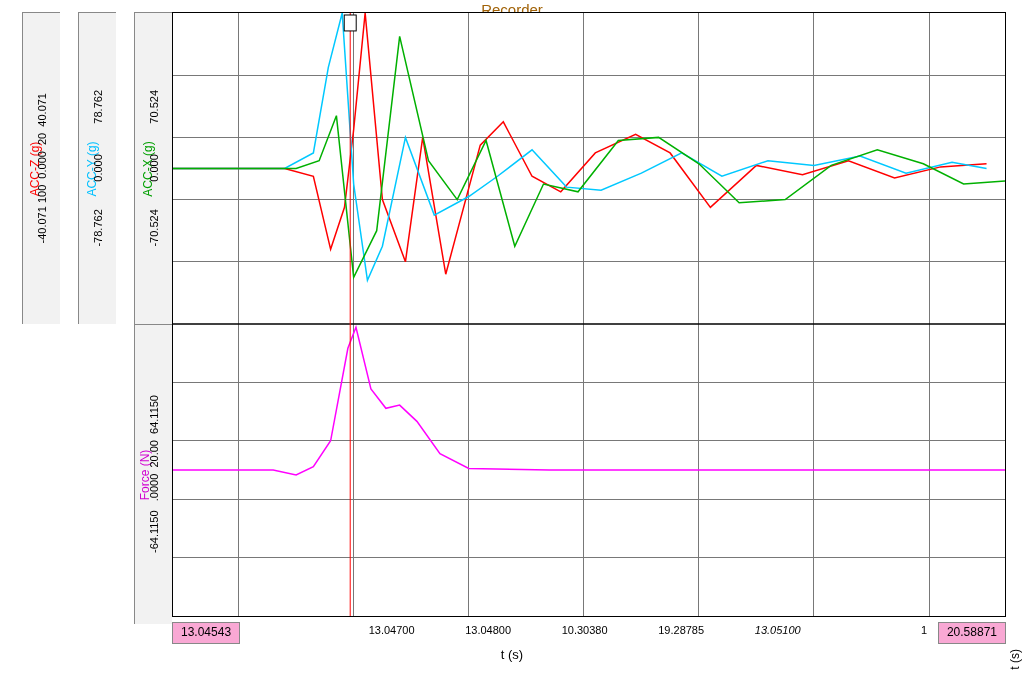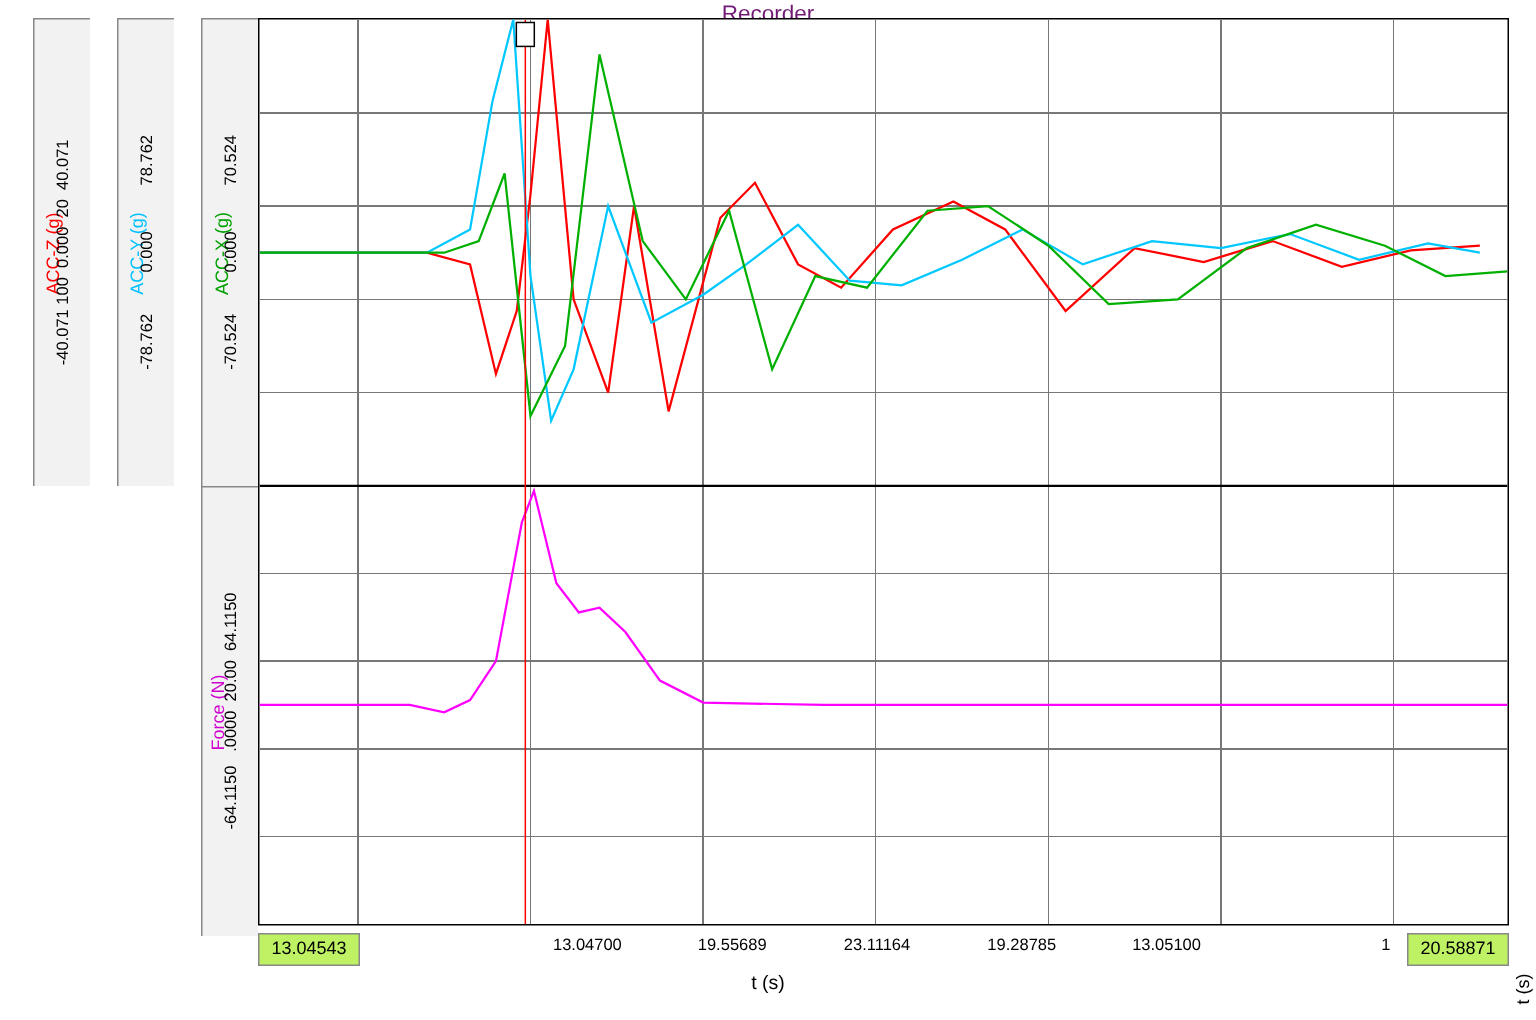--- a/index.html
+++ b/index.html
@@ -13,21 +13,21 @@
     position: relative;
     overflow: hidden;
   }
   .viewport { position: absolute; inset: 0; }
 
   .title {
     position: absolute;
     top: 1px;
     left: 0; right: 0;
     text-align: center;
-    color: #701a75;
+    color: #a16207;
     font-size: 15px;
   }
 
   .yaxis-group {
     position: absolute;
     top: 12px;
     bottom: 44px;
     left: 0;
     width: 170px;
   }
@@ -102,21 +102,21 @@
     position: relative;
     height: 100%;
   }
   .xaxis .tx {
     position:absolute;
     transform: translateX(-50%);
     top: 2px;
     font-size: 11px;
   }
   .xaxis .startbox, .xaxis .endbox {
-    background:#bef264;
+    background:#f9a8d4;
     border:1px solid #888;
     padding: 2px 8px;
     font-size: 12px;
   }
   .xlabel {
     position:absolute;
     bottom: 18px;
     left: 0; right:0;
     text-align:center;
     font-size: 13px;
@@ -185,24 +185,24 @@
           <line x1="177.6431535270115" y1="0" x2="177.6431535270115" y2="605" class="cursor-line"></line>
           <rect x="171.6431535270115" y="2" width="12" height="16" class="cursor-handle"></rect>
         </g>
     </svg>
   </div>
 
   <div class="xaxis">
     <div class="startbox">13.04543</div>
     <div class="tickbar" id="xtickbar">
         <span class="tx" style="left: 21.7151%;">13.04700</span>
-        <span class="tx" style="left: 35.5463%;">19.55689</span>
-        <span class="tx" style="left: 49.3776%;">23.11164</span>
+        <span class="tx" style="left: 35.5463%;">13.04800</span>
+        <span class="tx" style="left: 49.3776%;">10.30380</span>
         <span class="tx" style="left: 63.2089%;">19.28785</span>
-        <span class="tx" style="left: 77.0401%;">13.05100</span>
+        <span class="tx" style="left: 77.0401%; font-style: italic;">13.05100</span>
         <span class="tx" style="left: 98%;">1</span>
       </div>
     <div class="endbox">20.58871</div>
   </div>
 
   <div class="xlabel">t (s)</div>
   <div class="right-edge-label">t (s)</div>
 </div>
 
 </body></html>

